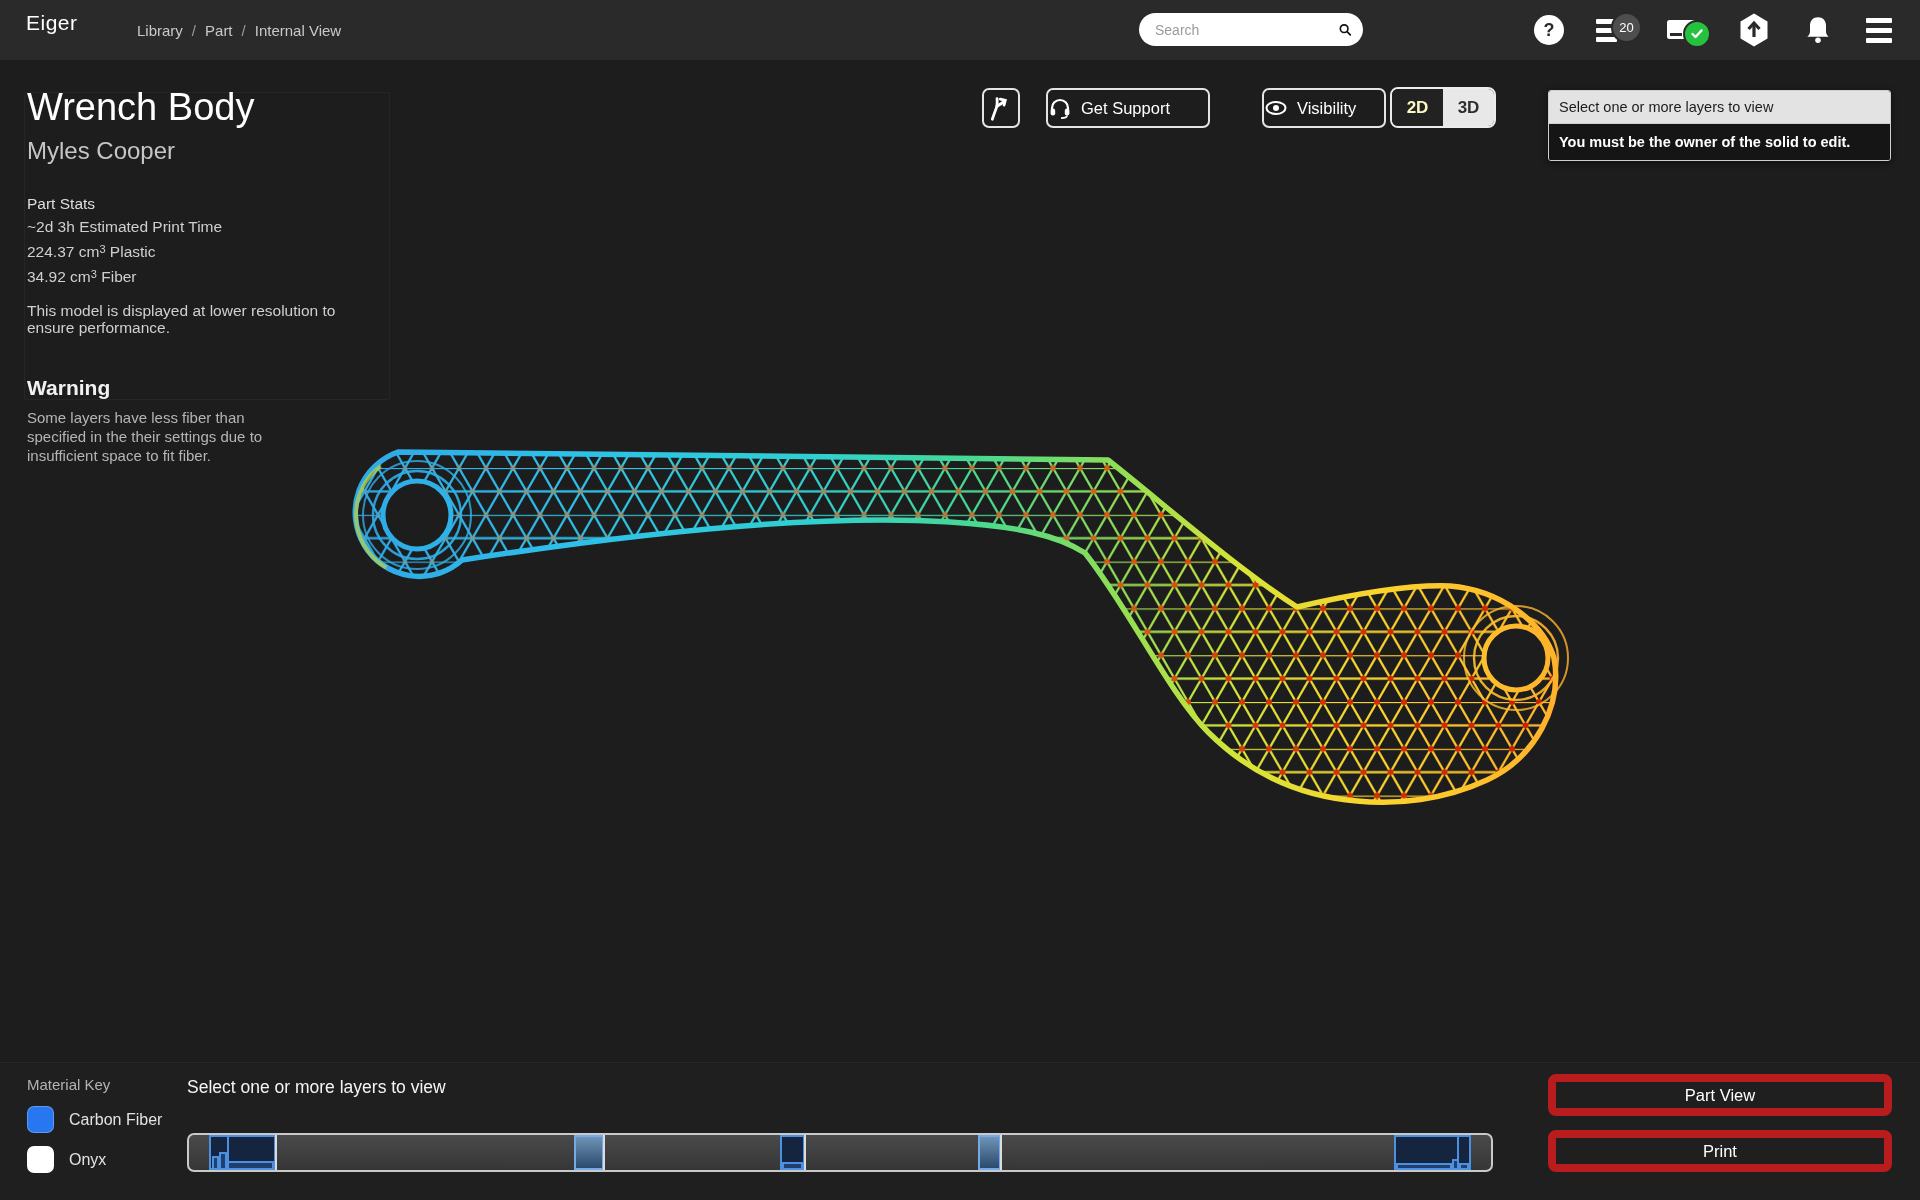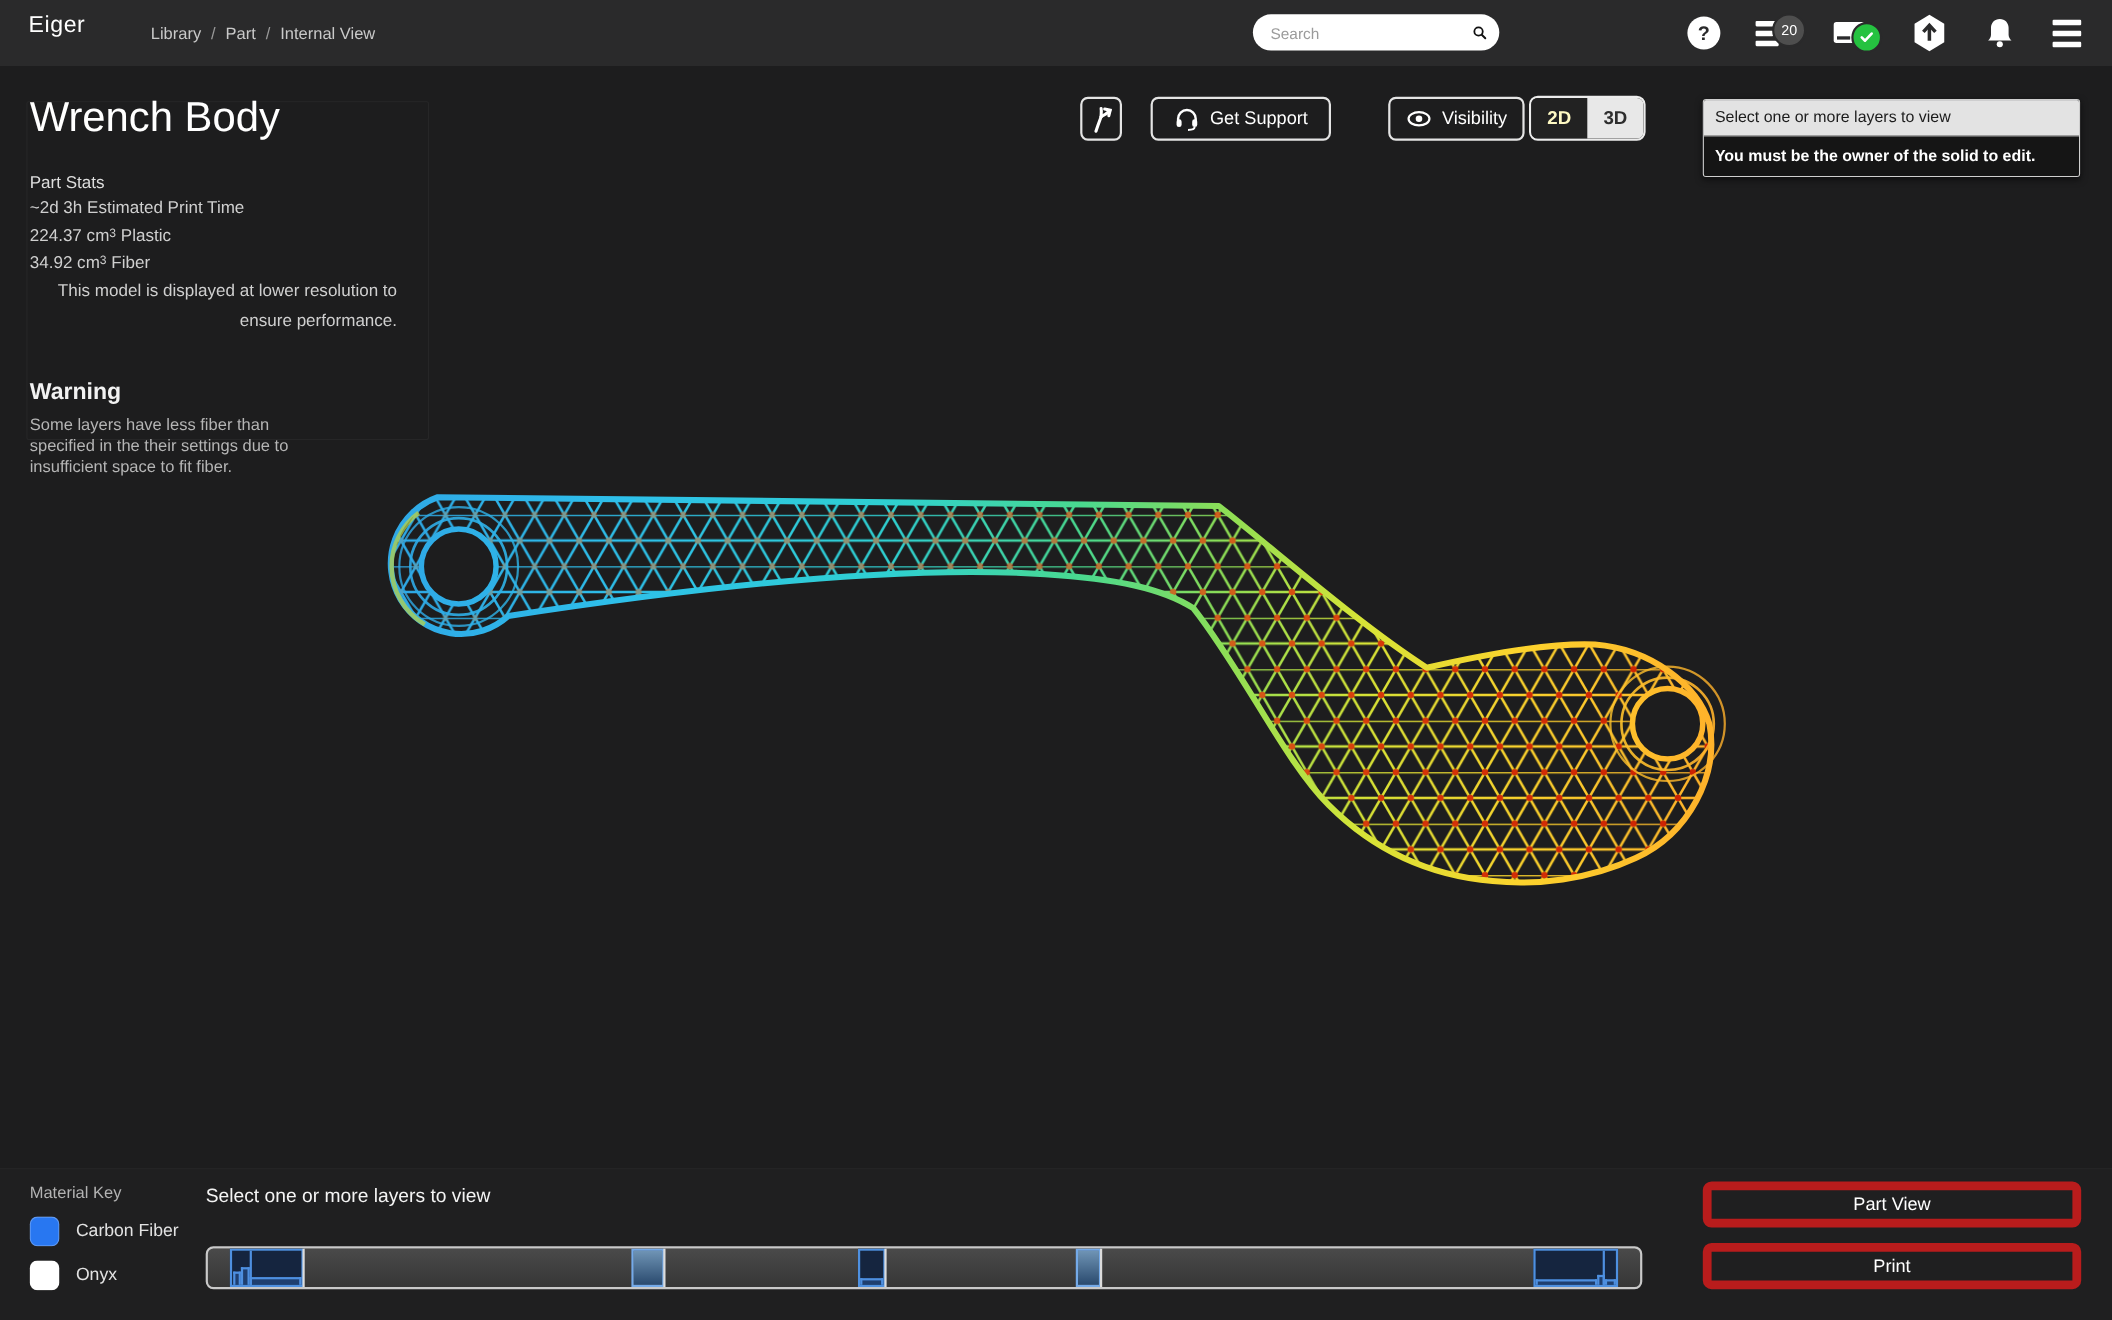--- a/index.html
+++ b/index.html
@@ -32,27 +32,27 @@
 
   
   .stats-frame{position:absolute;left:24px;top:92px;width:364px;height:306px;
     border:1px solid rgba(255,255,255,0.045);border-radius:2px;z-index:1;}
   .info{position:absolute;left:27px;top:88px;width:350px;z-index:4;}
   .part-title{font-size:38px;color:#fff;font-weight:400;line-height:1.05;}
   .part-author{font-size:24px;color:#c6c6c6;font-weight:300;margin-top:9px;}
   .stats{margin-top:27px;font-size:15.5px;color:#cfcfcf;line-height:23px;}
   .stats .stat-h{color:#dedede;}
   sup.cm3{font-size:11px;vertical-align:4px;}
-  .note{font-size:15.5px;color:#cfcfcf;line-height:27px;width:334px;text-align:right;}
+  .note{margin-top:14px;font-size:15.5px;color:#cfcfcf;line-height:17px;width:334px;}
   .warn-h{margin-top:40px;font-size:21px;font-weight:bold;color:#f2f2f2;}
   .warn-b{margin-top:8px;font-size:15px;color:#b5b5b5;line-height:19px;width:248px;}
 
   
   .btn{position:absolute;top:88px;height:40px;box-sizing:border-box;border:2px solid #e4e4e4;border-radius:7px;
-    background:transparent;color:#fff;display:flex;align-items:center;justify-content:center;gap:9px;
+    background:transparent;color:#fff;display:flex;align-items:center;gap:9px;
     font-size:16.5px;font-weight:500;cursor:pointer;z-index:5;}
   .btn svg{flex:0 0 auto;}
   .fork-btn{left:982px;width:38px;}
   .support-btn{left:1046px;width:164px;}
   .vis-btn{left:1262px;width:124px;}
   .toggle{position:absolute;left:1390px;top:87px;height:41px;display:flex;border:2px solid #ececec;
     border-radius:8px;overflow:hidden;box-sizing:border-box;z-index:5;cursor:pointer;}
   .toggle .half{display:flex;align-items:center;justify-content:center;font-size:17px;font-weight:bold;
     width:51px;height:100%;}
   .half-2d{background:#222;color:#fef9c3;}
@@ -252,20 +252,21 @@
 
     <circle cx="1516" cy="658" r="32" fill="none" stroke="url(#heat)" stroke-width="5"></circle>
     <circle cx="1516" cy="658" r="42" fill="none" stroke="url(#heat)" stroke-width="2.4" opacity="0.9"></circle>
     <circle cx="1516" cy="658" r="52" fill="none" stroke="url(#heat)" stroke-width="2" opacity="0.8"></circle>
   </svg>
   </div>
 
   <div class="stats-frame"></div>
   <div class="info">
     <div class="part-title">Wrench Body</div>
+    <div class="part-author">Myles Cooper</div>
     <div class="stats">
       <div class="stat-h">Part Stats</div>
       <div>~2d 3h Estimated Print Time</div>
       <div>
         <span>224.37</span>&nbsp;<span>cm</span><sup class="cm3">3</sup>&nbsp;<span>Plastic</span>
       </div>
       <div>
         <span>34.92</span>&nbsp;<span>cm</span><sup class="cm3">3</sup>&nbsp;<span>Fiber</span>
       </div>
     </div>

